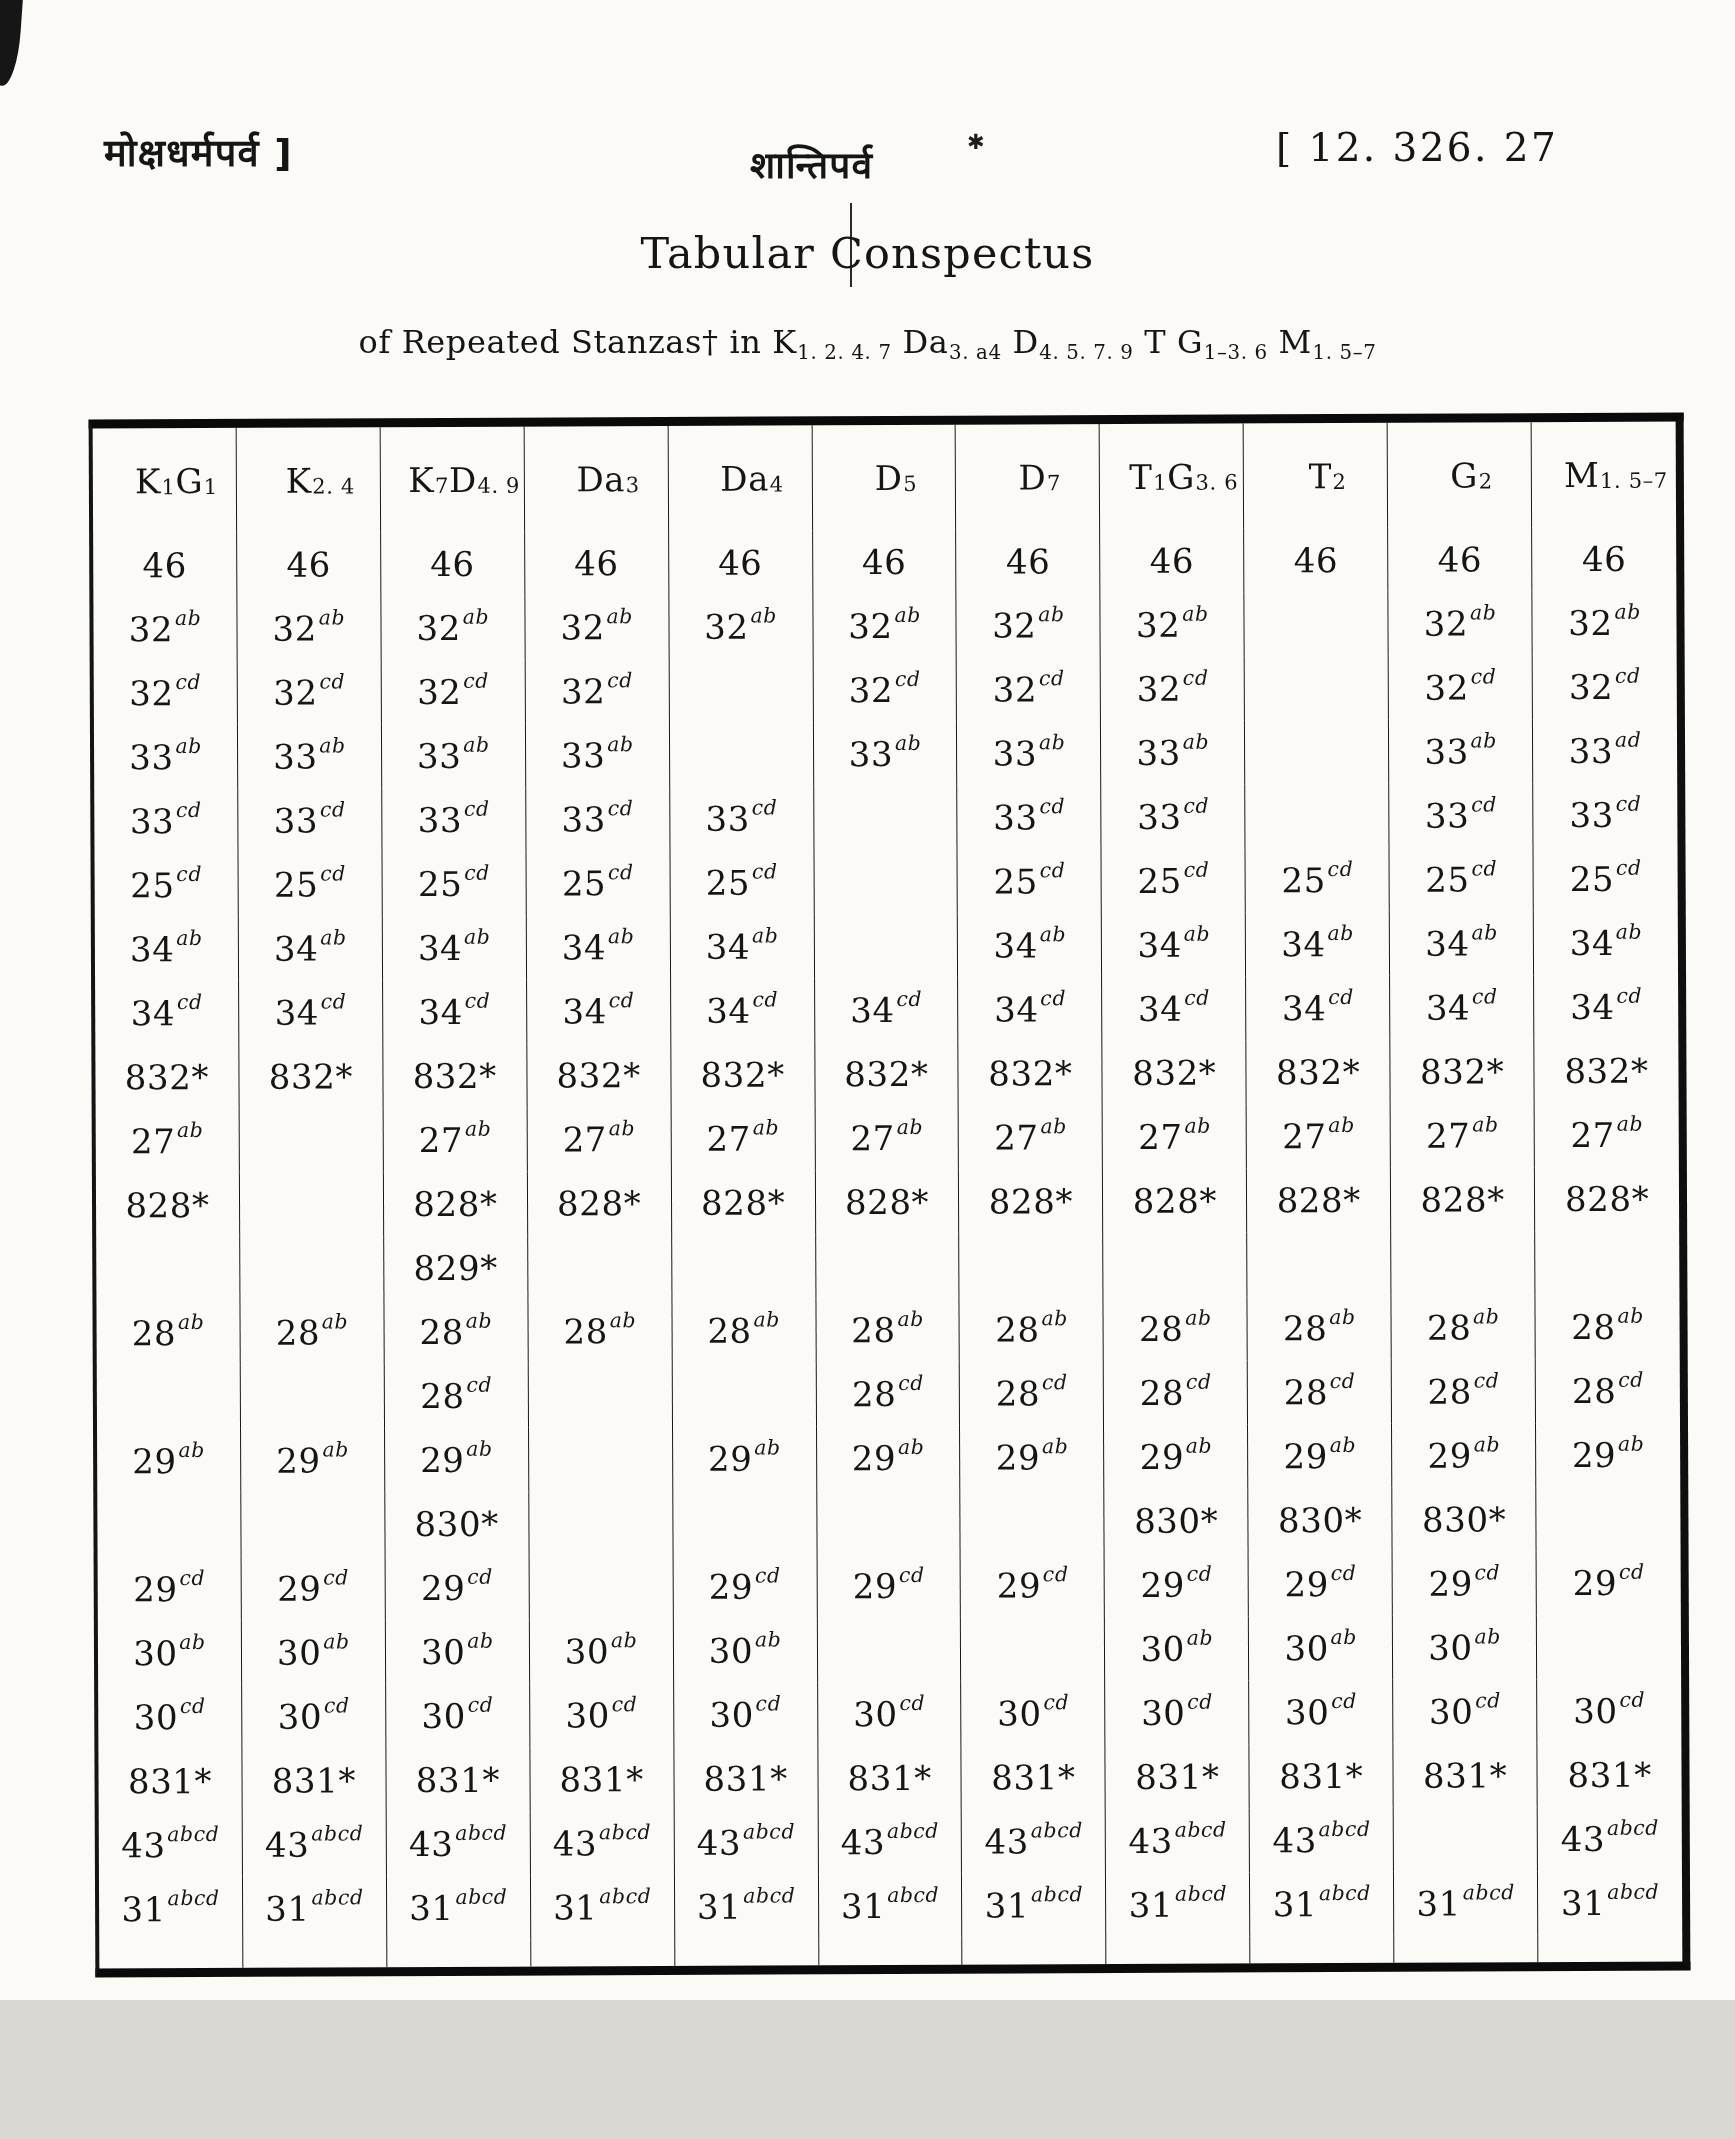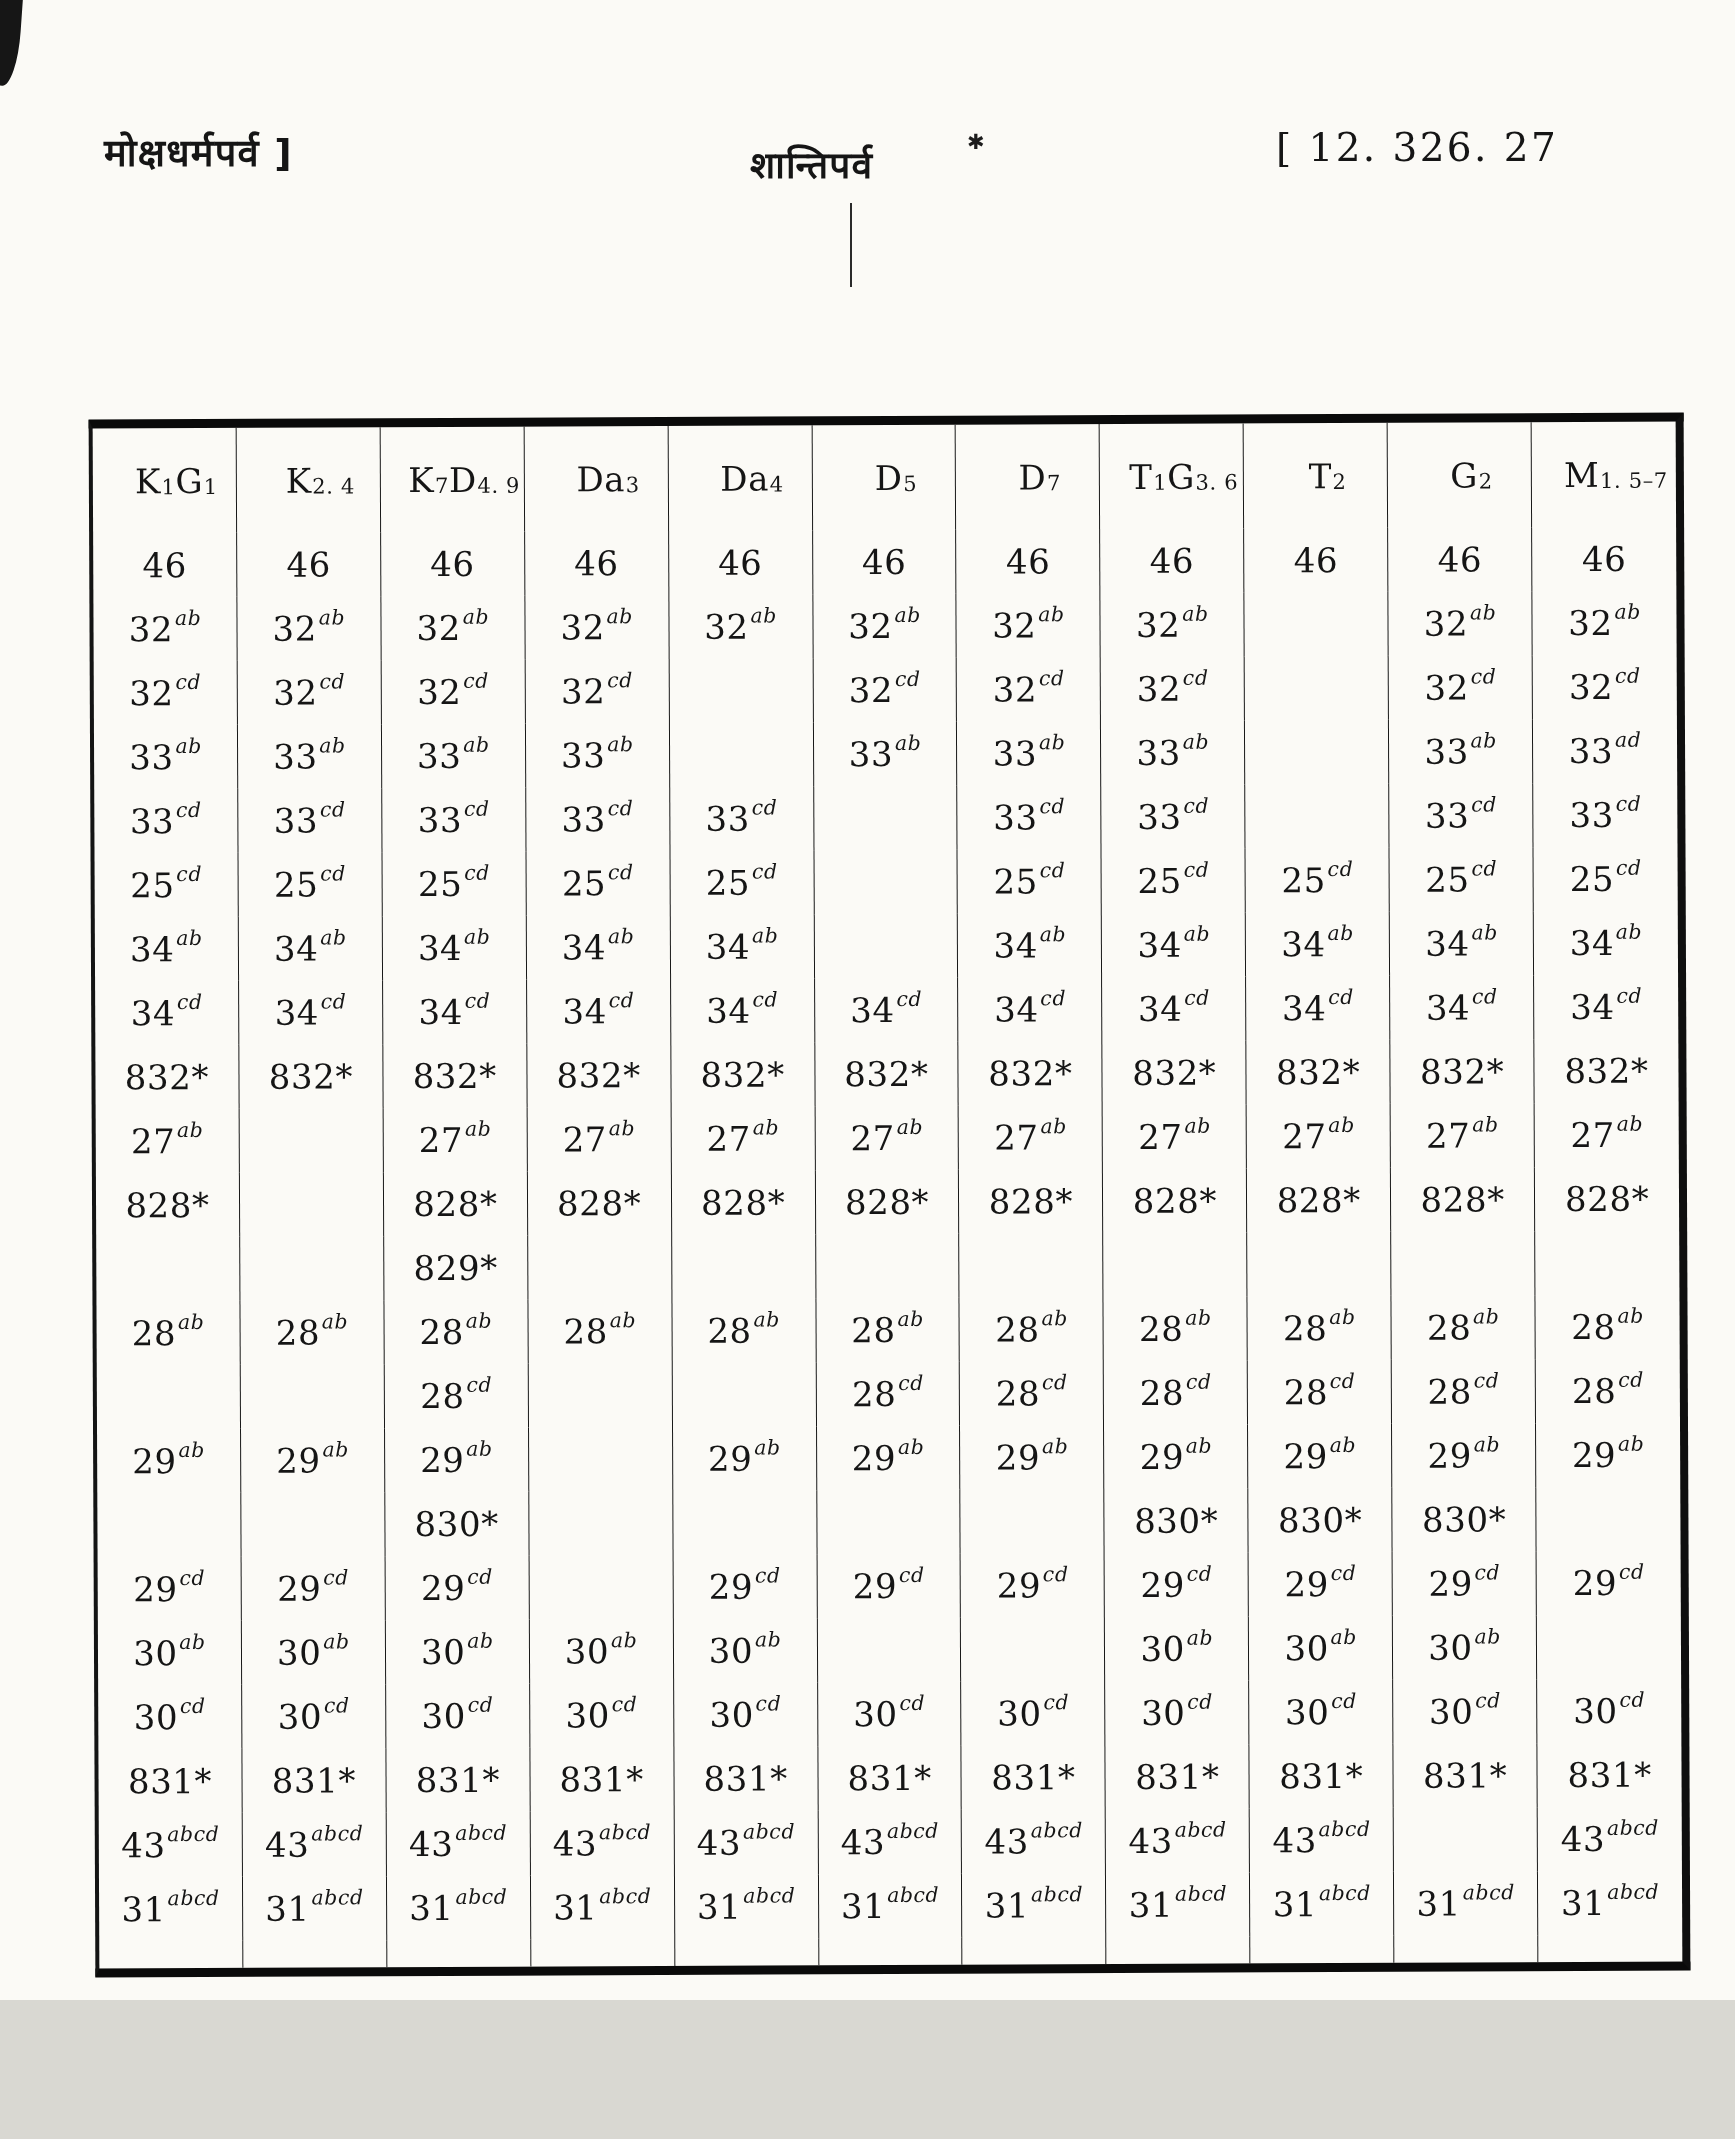--- a/index.html
+++ b/index.html
@@ -51,20 +51,22 @@
 <div id="page">
 
   <div class="abs artifact-corner"></div>
   <div class="abs artifact-line"></div>
 
   <div class="abs head-left">मोक्षधर्मपर्व ]</div>
   <div class="abs head-center">शान्तिपर्व</div>
   <span class="abs ornament">✱</span>
   <div class="abs head-right">[ 12. 326. 27</div>
 
+  <div class="abs centered main-title">Tabular Conspectus</div>
+  <div class="abs centered subtitle">of Repeated Stanzas† in K<span class="sub">1. 2. 4. 7</span> Da<span class="sub">3. a4</span> D<span class="sub">4. 5. 7. 9</span> T G<span class="sub">1–3. 6</span> M<span class="sub">1. 5–7</span></div>
 
   <div class="abs tablewrap" id="grid">
       <div class="cell hcell">K<span class="sub">1</span> G<span class="sub">1</span></div>
       <div class="cell hcell">K<span class="sub">2. 4</span></div>
       <div class="cell hcell">K<span class="sub">7</span> D<span class="sub">4. 9</span></div>
       <div class="cell hcell">Da<span class="sub">3</span></div>
       <div class="cell hcell">Da<span class="sub">4</span></div>
       <div class="cell hcell">D<span class="sub">5</span></div>
       <div class="cell hcell">D<span class="sub">7</span></div>
       <div class="cell hcell">T<span class="sub">1</span> G<span class="sub">3. 6</span></div>

